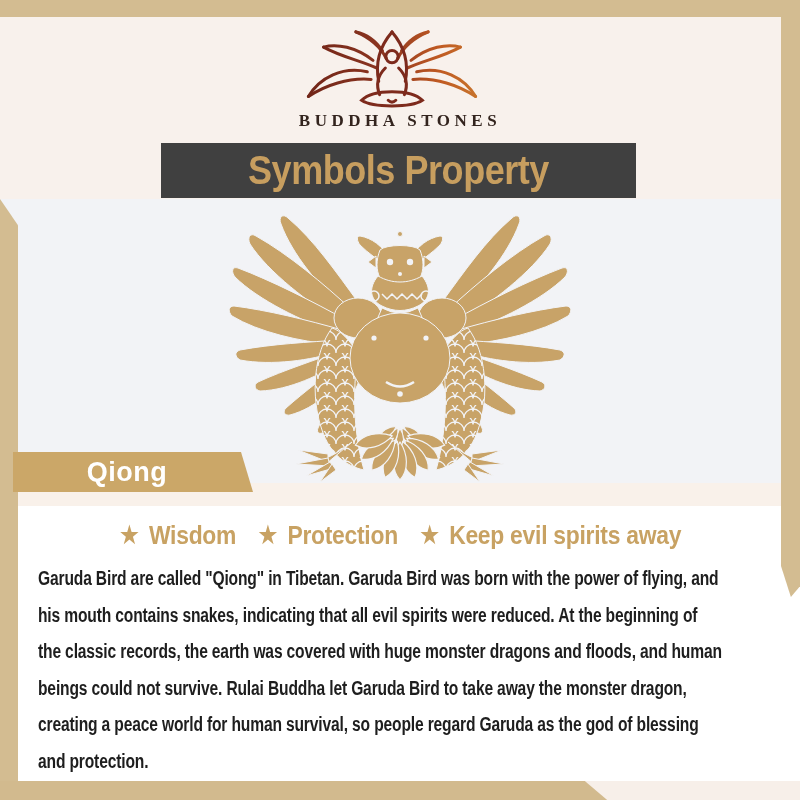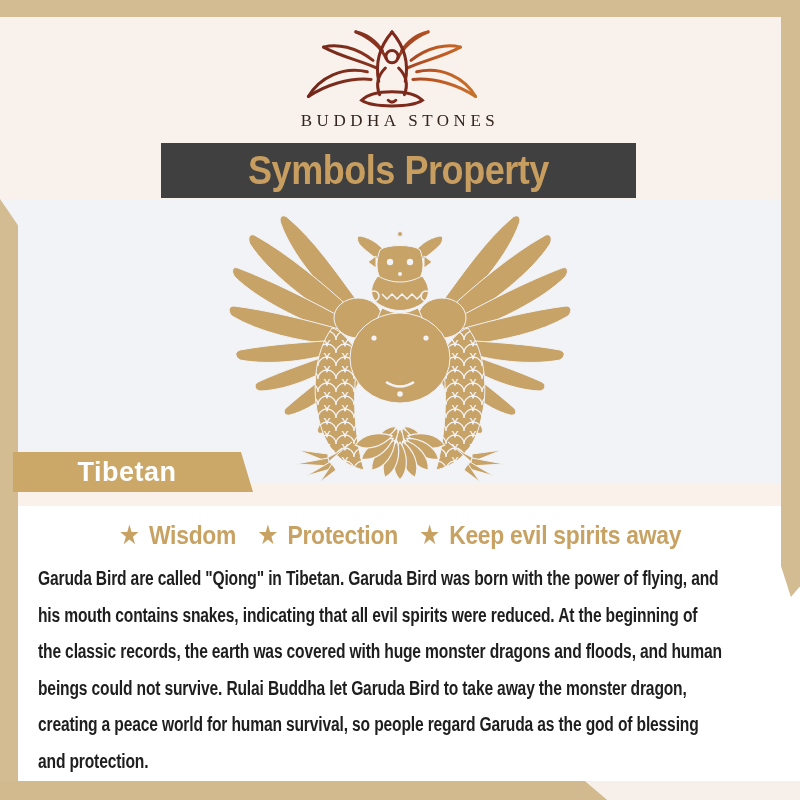--- a/index.html
+++ b/index.html
@@ -19,21 +19,21 @@
   .right-ribbon { left:781px; top:0; width:19px; height:597px; background:#d3bc91;
       clip-path:polygon(0 0,100% 0,100% 98.2%,52% 100%,0 94.8%); }
   .left-ribbon { left:0; top:199px; width:18px; height:582px; background:#d3bc91;
       clip-path:polygon(0 0,100% 4.5%,100% 100%,0 100%); }
   .bottom-band { left:0; top:781px; width:800px; height:19px; background:#d2ba8e;
       clip-path:polygon(0 0,73.1% 0,75.9% 100%,0 100%); }
 
   
   .logo { left:297px; top:26px; width:190px; height:84px; }
   .brand-name { left:0; top:111px; width:800px; text-align:center;
-      font-family:"Liberation Serif", serif; font-size:17px; font-weight:400;
+      font-family:"Liberation Serif", serif; font-size:17px; font-weight:700;
       letter-spacing:4.5px; color:#33241e; }
   .title-band { left:161px; top:143px; width:475px; height:55px; background:#404040; }
   .page-title { width:475px; height:55px; line-height:55px; text-align:center;
       font-size:40px; font-weight:700; color:#c79e5f; letter-spacing:-0.5px;
       transform:scaleX(0.9); transform-origin:center; white-space:nowrap; }
 
   
   .garuda { left:228px; top:210px; width:344px; height:286px; }
 
   
@@ -201,21 +201,21 @@
       <ellipse cx="172" cy="148" rx="50" ry="45"></ellipse>
       <circle cx="146" cy="128" r="2.6" fill="#f2f3f6" stroke="none"></circle>
       <circle cx="198" cy="128" r="2.6" fill="#f2f3f6" stroke="none"></circle>
       <path d="M158,172 Q172,181 186,172" fill="none" stroke="#f2f3f6" stroke-width="2.5"></path>
       <circle cx="172" cy="184" r="2.8" fill="#f2f3f6" stroke="none"></circle>
     </g>
   </g>
 </svg>
 
 <div class="abs symbol-banner">
-  <div class="symbol-banner-label">Tibetan</div>
+  <div class="symbol-banner-label">Qiong</div>
 </div>
 
 <div class="abs features-row">
   <div class="feature-item">
     <span class="feature-star">★</span>
     <span class="feature-label">Wisdom</span>
   </div>
   <div class="feature-item">
     <span class="feature-star">★</span>
     <span class="feature-label">Protection</span>

